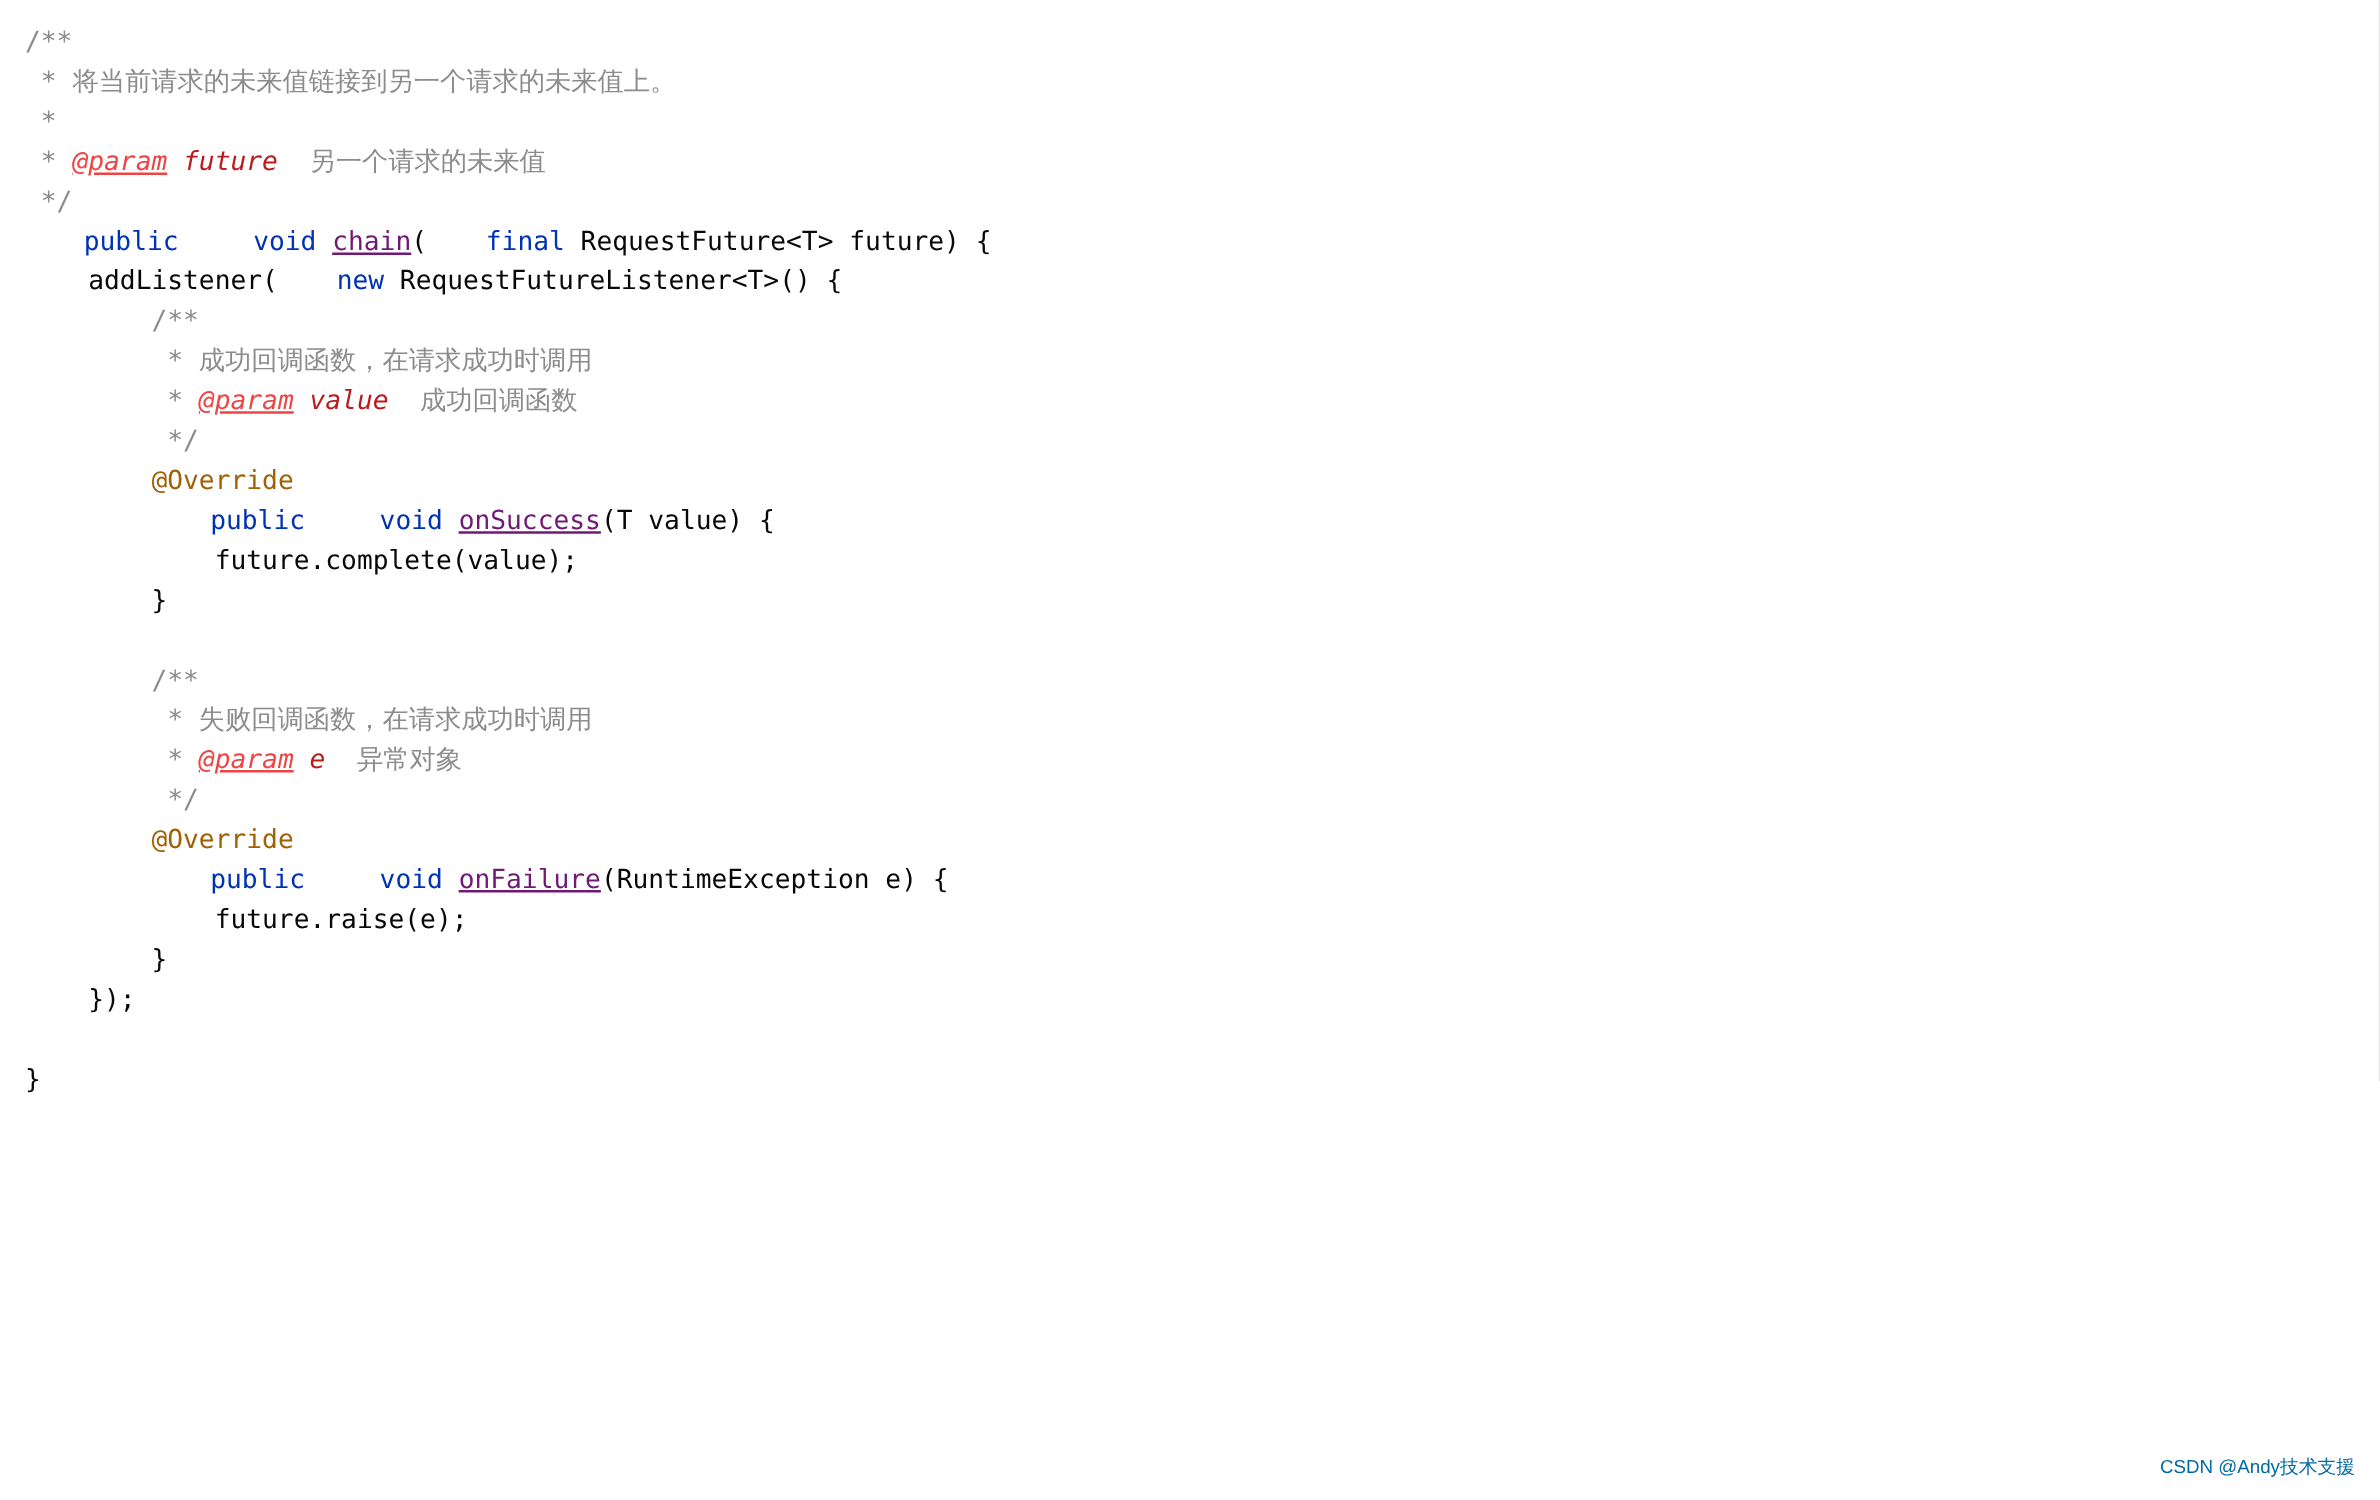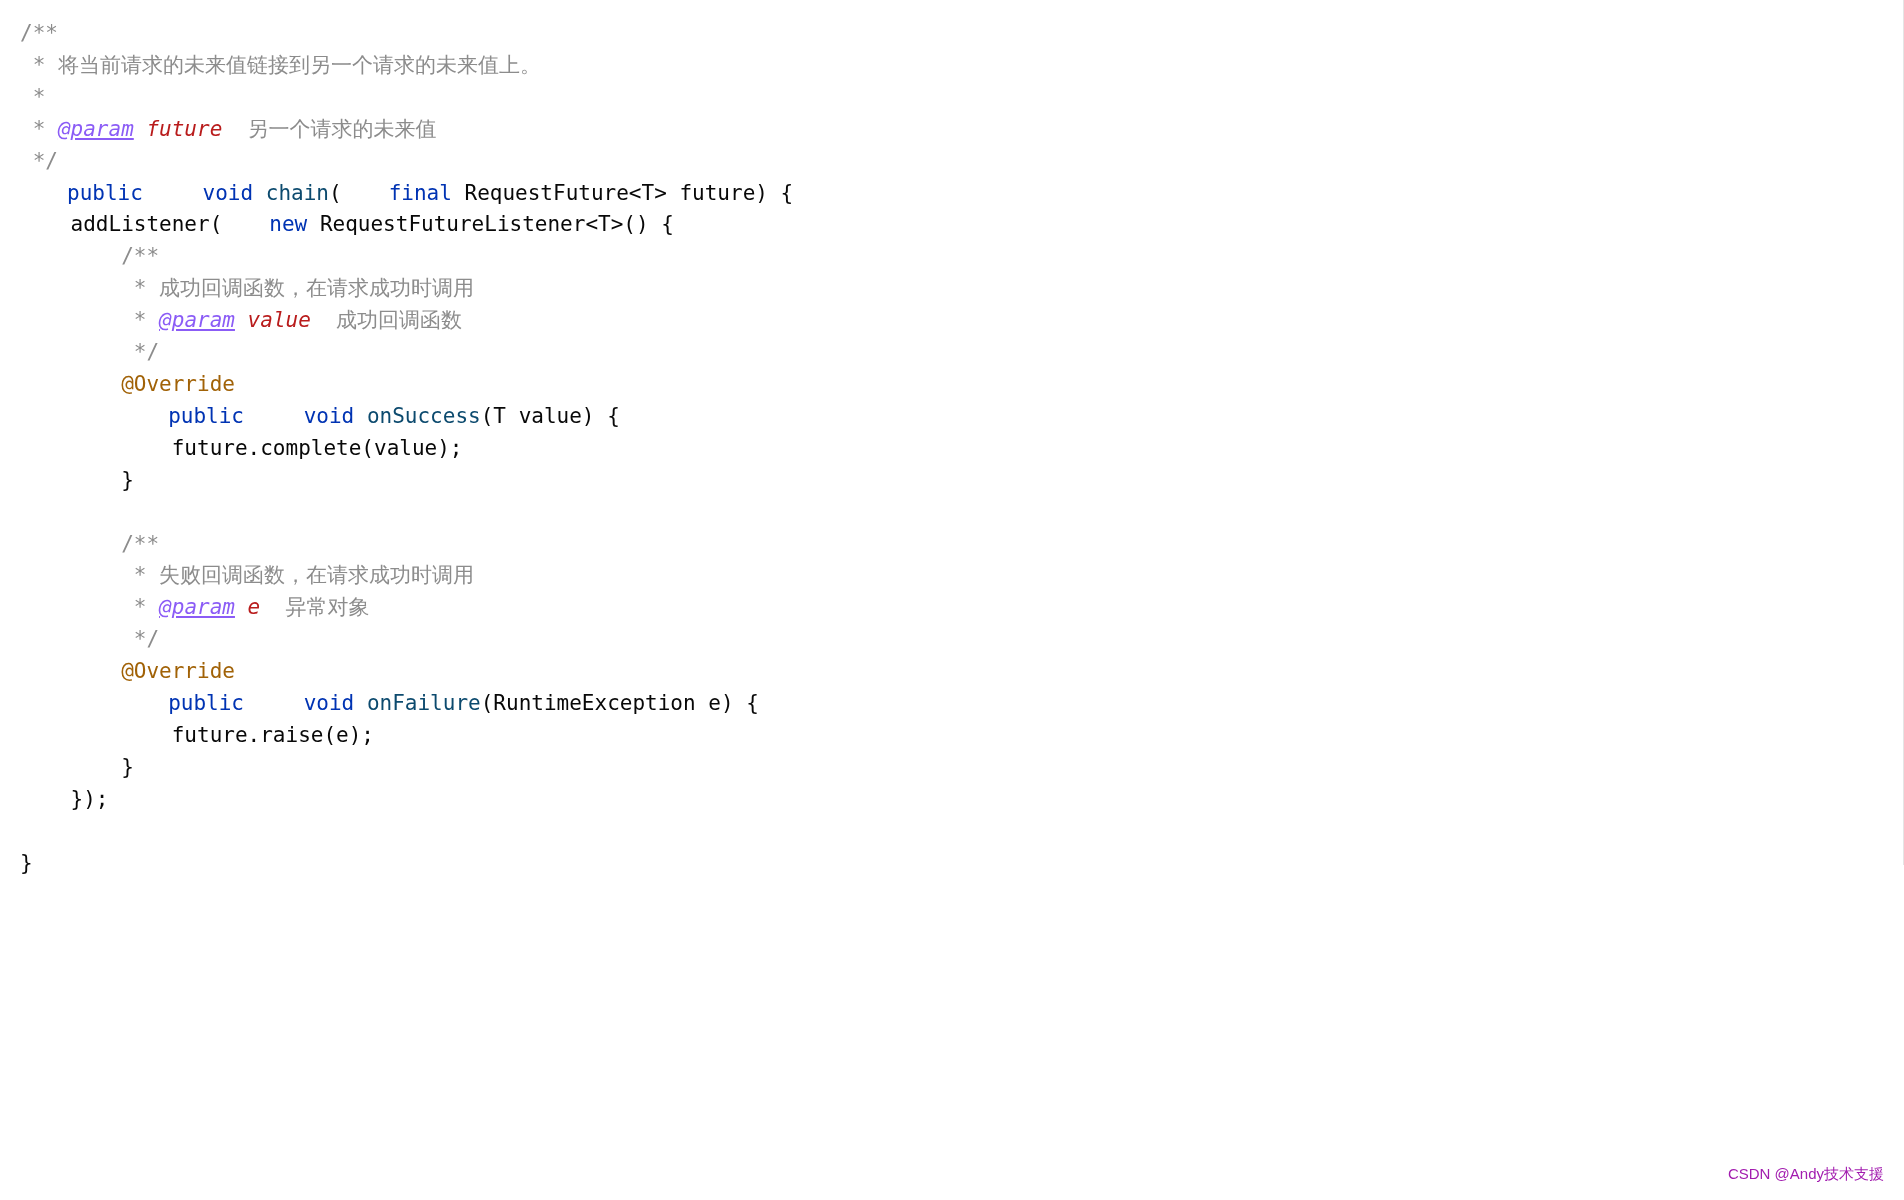--- a/index.html
+++ b/index.html
@@ -24,45 +24,46 @@
       white-space: pre;
     }
     .comment {
       color: #8c8c8c;
     }
     .comment-italic {
       color: #b91c1c;
       font-style: italic;
     }
     .tag {
-      color: #8b5cf6;
+      color: #ef4444;
       font-style: italic;
       text-decoration: underline;
       text-align: right;
     }
     .keyword {
       color: #0033b3;
       margin-left: 47px;
     }
     .method {
-      color: #0c4a6e;
+      color: #701a75;
+      text-decoration: underline;
     }
     .normal {
       color: #080808;
     }
     .annotation {
       color: #a16207;
     }
     .watermark {
       position: absolute;
       bottom: 14px;
       right: 20px;
       font-family: -apple-system, BlinkMacSystemFont, "Segoe UI", sans-serif;
       font-size: 15px;
-      color: #a21caf;
+      color: #0369a1;
       font-style: normal;
     }
     .right-border {
       position: absolute;
       right: 0;
       top: 0;
       width: 1px;
       height: 865px;
       background: #e5e5e5;
     }

